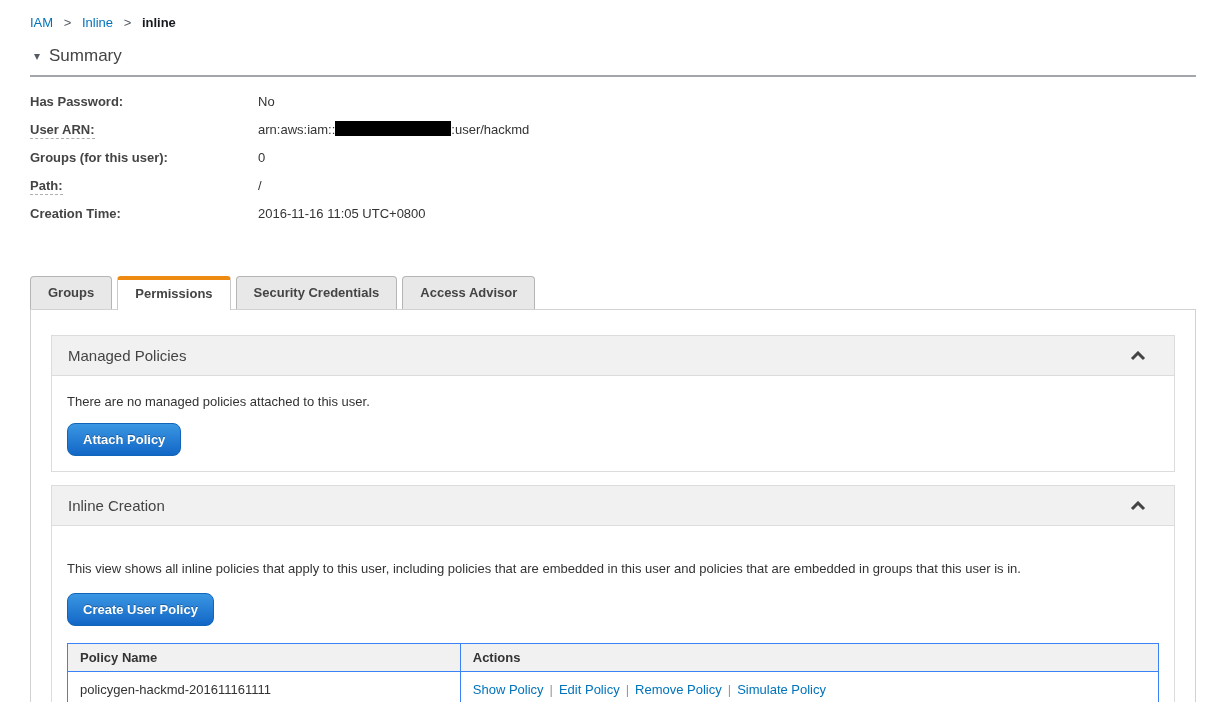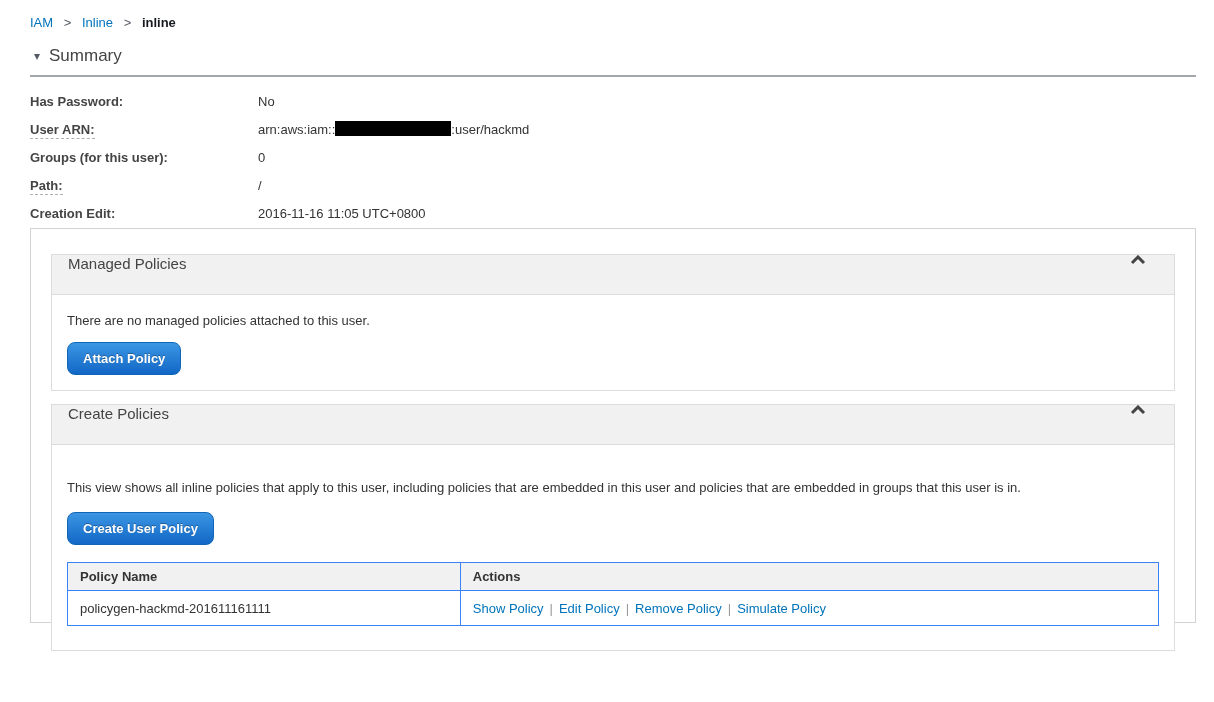--- a/index.html
+++ b/index.html
@@ -36,21 +36,21 @@
          font-weight: bold; color: #444; font-size: 13px; cursor: pointer; white-space: nowrap; }
   .tab.active { background: #fff; border-color: #c9c9c9; border-top: 4px solid #ee8a11;
                 padding-top: 6px; height: 34px; margin-bottom: -1px; }
 
   
   .panel { width: 1166px; height: 395px; border: 1px solid #d2d2d2; background: #fff;
            padding: 25px 20px 0 20px; position: relative; z-index: 1; }
 
   
   .policy-section { border: 1px solid #dcdcdc; margin-bottom: 13px; background: #fff; }
-  .section-header { display: flex; justify-content: space-between; 
+  .section-header { display: flex; justify-content: space-between; align-items: center;
                     background: #f1f1f1; border-bottom: 1px solid #dcdcdc;
                     padding: 0 16px; height: 40px; font-size: 15px; color: #444; cursor: pointer; }
   .chevron-up { display: inline-flex; cursor: pointer; margin-right: 12px; }
   .section-body { padding: 15px; }
   .empty-msg { margin: 3px 0 14px; }
   .desc { margin: 20px 0 17px; }
 
   
   .btn { display: inline-block; background: linear-gradient(#3b96e3, #1267c6);
          border: 1px solid #1065b8; border-radius: 8px; color: #fff; font-weight: bold;
@@ -98,46 +98,52 @@
     </div>
     <div class="field-row">
       <div class="field-label"><span>Groups (for this user):</span></div>
       <div class="field-value">0</div>
     </div>
     <div class="field-row">
       <div class="field-label"><span class="tip">Path:</span></div>
       <div class="field-value">/</div>
     </div>
     <div class="field-row">
-      <div class="field-label"><span>Creation Edit:</span></div>
+      <div class="field-label"><span>Creation Time:</span></div>
       <div class="field-value">2016-11-16 11:05 UTC+0800</div>
     </div>
   </div>
 
+  <div class="tabs">
+    <div class="tab">Groups</div>
+    <div class="tab active">Permissions</div>
+    <div class="tab">Security Credentials</div>
+    <div class="tab">Access Advisor</div>
+  </div>
 
   <div class="panel">
 
     <div class="policy-section">
       <div class="section-header">
         <span>Managed Policies</span>
         <span class="chevron-up">
           <svg width="16" height="10" viewBox="0 0 16 10">
               <path d="M2 8 L8 2 L14 8" fill="none" stroke="#444" stroke-width="3" stroke-linejoin="miter"></path>
             </svg>
         </span>
       </div>
       <div class="section-body">
         <p class="empty-msg">There are no managed policies attached to this user.</p>
         <span class="btn">Attach Policy</span>
       </div>
     </div>
 
     <div class="policy-section">
       <div class="section-header">
-        <span>Create Policies</span>
+        <span>Inline Creation</span>
         <span class="chevron-up">
           <svg width="16" height="10" viewBox="0 0 16 10">
               <path d="M2 8 L8 2 L14 8" fill="none" stroke="#444" stroke-width="3" stroke-linejoin="miter"></path>
             </svg>
         </span>
       </div>
       <div class="section-body">
         <p class="desc">This view shows all inline policies that apply to this user, including policies that are embedded in this user and policies that are embedded in groups that this user is in.</p>
         <span class="btn create-btn">Create User Policy</span>
 

